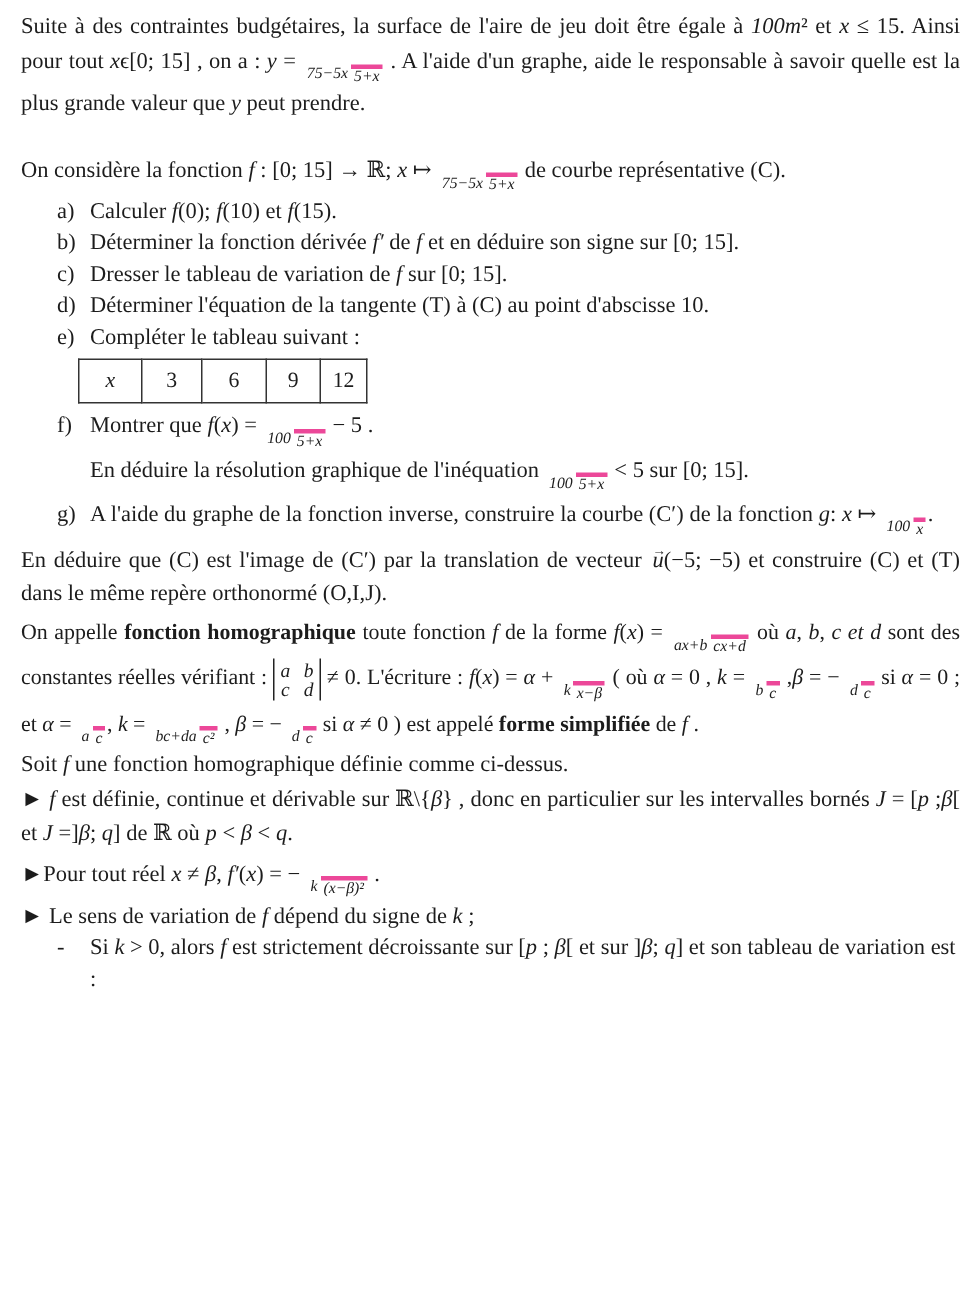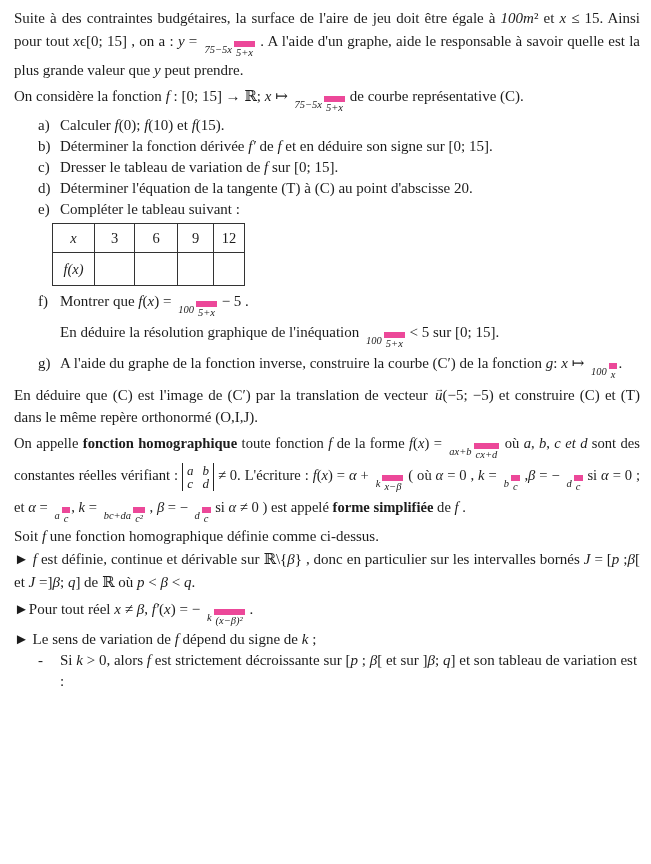--- a/index.html
+++ b/index.html
@@ -19,30 +19,30 @@
     font-size:15px; font-weight:bold; font-style:italic; letter-spacing:.4px;
     color:var(--gf); -webkit-text-stroke:.7px var(--gs);
     text-decoration:underline; text-decoration-color:var(--gs);
     margin-top:3px;
   }
   .frac{
     display:inline-flex; flex-direction:row; align-items:center;
     vertical-align:-7px; font-size:10.5px; line-height:1.15; padding:0 1px;
   }
   .frac .num{padding:0 2px;}
-  .frac .den{border-top:6px solid #ec4899; padding:0 2px;}
+  .frac .den{border-top:3px solid #ec4899; padding:0 2px;}
   .vec{position:relative; display:inline-block; margin-left:2px;}
   .vec::after{content:"→"; position:absolute; left:0; top:-0.72em; width:100%;
     font-size:9px; text-align:center; font-style:normal;}
   .det{
     display:inline-grid; grid-template-columns:auto auto; column-gap:9px;
     padding:1px 4px; border-left:1.2px solid #222; border-right:1.2px solid #222;
     vertical-align:middle; font-size:13px; line-height:13px; text-align:center;
   }
-  .considere{line-height:28px; margin-top:0;}
+  .considere{line-height:28px; margin-top:19px;}
   .list{margin-top:1px;}
   .li{display:flex; padding-left:24px; line-height:21px; min-height:21px;}
   .li .lbl{width:22px; flex:none;}
   .li .body{flex:1;}
   .li.tall{line-height:27px;}
   .cont{padding-left:46px; line-height:27px;}
   
   .te{border-collapse:collapse; table-layout:fixed; width:192px; margin:3px 0 2px 38px;
       font-size:14.5px;}
   .te td{border:1px solid #333; text-align:center; padding:0;}
@@ -90,21 +90,21 @@
     <div class="li">
       <span class="lbl">b)</span>
       <span class="body">Déterminer la fonction dérivée <span class="mi">f′</span> de <span class="mi">f</span> et en déduire son signe sur [0; 15].</span>
     </div>
     <div class="li">
       <span class="lbl">c)</span>
       <span class="body">Dresser le tableau de variation de <span class="mi">f</span> sur [0; 15].</span>
     </div>
     <div class="li">
       <span class="lbl">d)</span>
-      <span class="body">Déterminer l'équation de la tangente (T) à (C) au point d'abscisse 20.</span>
+      <span class="body">Déterminer l'équation de la tangente (T) à (C) au point d'abscisse 10.</span>
     </div>
     <div class="li">
       <span class="lbl">e)</span>
       <span class="body">Compléter le tableau suivant :</span>
     </div>
   </div>
 
   <table class="te">
     <colgroup>
         <col style="width:42px">
@@ -113,27 +113,20 @@
         <col style="width:36px">
         <col style="width:31px">
       </colgroup>
     <tbody>
       <tr class="r1">
         <td class="mi">x</td>
         <td>3</td>
         <td>6</td>
         <td>9</td>
         <td>12</td>
-      </tr>
-      <tr class="r2">
-        <td class="mi">f(x)</td>
-        <td></td>
-        <td></td>
-        <td></td>
-        <td></td>
       </tr>
     </tbody>
   </table>
 
   <div class="li tall">
     <span class="lbl">f)</span>
     <span class="body">Montrer que <span class="mi">f</span>(<span class="mi">x</span>) = <span class="frac">
           <span class="num mi">100</span>
           <span class="den mi">5+x</span>
         </span> − 5 .</span>

